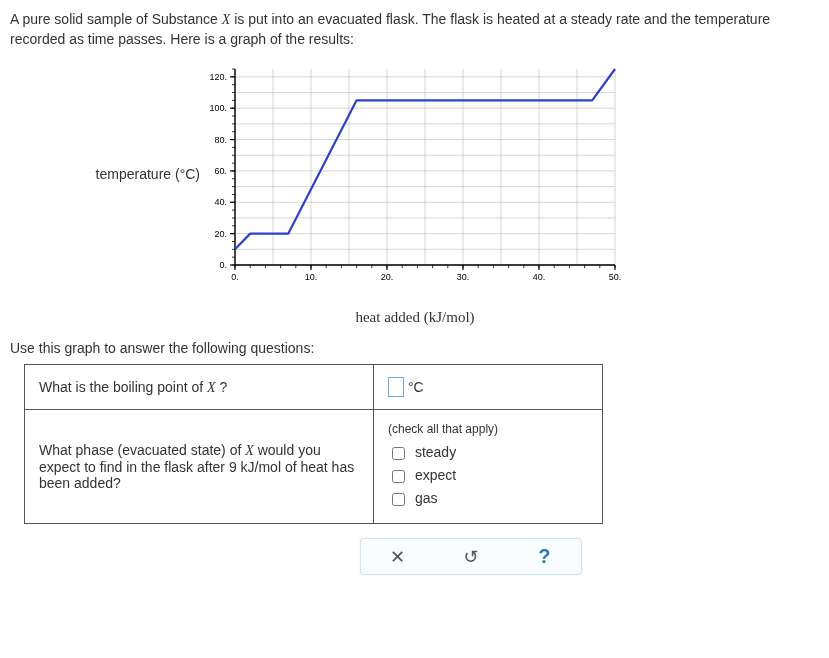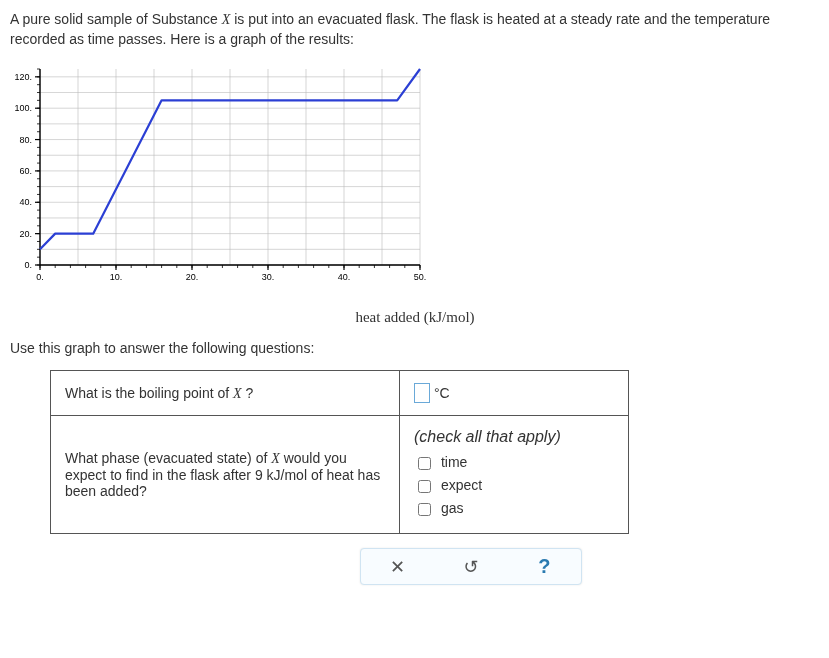--- a/index.html
+++ b/index.html
@@ -12,34 +12,34 @@
     box-sizing: border-box;
     margin: 0;
   }
   .intro { line-height: 1.4; margin-bottom: 8px; }
   .italic-x { font-style: italic; font-family: "Times New Roman", serif; }
   .chart-row { display: flex; align-items: center; margin: 10px 0 5px 0; }
   .ylabel { width: 190px; text-align: right; padding-right: 5px; font-size: 14px; }
   .chart-box { position: relative; }
   svg { display: block; }
   .xlabel { text-align: center; font-family: "Times New Roman", serif; font-size: 15px; margin-top: 20px; margin-left: 195px; width: 420px; }
-  .subprompt { margin: 14px 0 14px 0; }
+  .subprompt { margin: 14px 0 8px 0; }
   table.qtable {
     border-collapse: collapse;
-    margin-left: 40px;
+    margin-left: 14px;
   }
   table.qtable td {
     border: 1px solid #555;
     padding: 12px 14px;
     vertical-align: middle;
     font-size: 14px;
   }
   .qcell { width: 320px; }
   .acell { width: 200px; }
-  .check-instr { font-style: italic; font-size: 16px; margin-bottom: 6px;}
+  .check-instr { font-size: 12px; margin-bottom: 6px;}
   .cb-row { font-size: 14px; padding: 2px 0;}
   .cb-row input { vertical-align: middle; margin-right: 6px;}
   .input-wrap { display: inline-flex; align-items: center; }
   .num-input {
     width: 14px;
     height: 18px;
     border: 1px solid #6aa9d8;
     text-align: center;
     font-size: 12px;
     padding: 0;
@@ -67,20 +67,21 @@
   .tool-btn.help { color: #2a7ab0; font-weight: bold; font-size: 20px;}
 </style>
 </head>
 <body>
 
 <div class="intro">
   <span>A pure solid sample of Substance </span><span class="italic-x">X</span><span> is put into an evacuated flask. The flask is heated at a steady rate and the temperature recorded as time passes. Here is a graph of the results:</span>
 </div>
 
 <div class="chart-row">
+  <div class="ylabel">temperature (°C)</div>
   <div class="chart-box">
     <svg id="chart-svg" width="420" height="230">
         <line x1="30" y1="206" x2="30" y2="10" stroke="#bbb" stroke-width="0.6"></line>
         <line x1="68" y1="206" x2="68" y2="10" stroke="#bbb" stroke-width="0.6"></line>
         <line x1="106" y1="206" x2="106" y2="10" stroke="#bbb" stroke-width="0.6"></line>
         <line x1="144" y1="206" x2="144" y2="10" stroke="#bbb" stroke-width="0.6"></line>
         <line x1="182" y1="206" x2="182" y2="10" stroke="#bbb" stroke-width="0.6"></line>
         <line x1="220" y1="206" x2="220" y2="10" stroke="#bbb" stroke-width="0.6"></line>
         <line x1="258" y1="206" x2="258" y2="10" stroke="#bbb" stroke-width="0.6"></line>
         <line x1="296" y1="206" x2="296" y2="10" stroke="#bbb" stroke-width="0.6"></line>
@@ -203,21 +204,21 @@
   </tr>
   <tr>
     <td class="qcell">
       <span>What phase (evacuated state) of </span><span class="italic-x">X</span><span> would you expect to find in the flask after 9 kJ/mol of heat has been added?</span>
     </td>
     <td class="acell">
       <div class="check-instr">(check all that apply)</div>
       <div class="cb-row">
         <label>
           <input type="checkbox" style="">
-          <span>time</span>
+          <span>steady</span>
         </label>
       </div>
       <div class="cb-row">
         <label>
           <input type="checkbox" style="">
           <span>expect</span>
         </label>
       </div>
       <div class="cb-row">
         <label>

